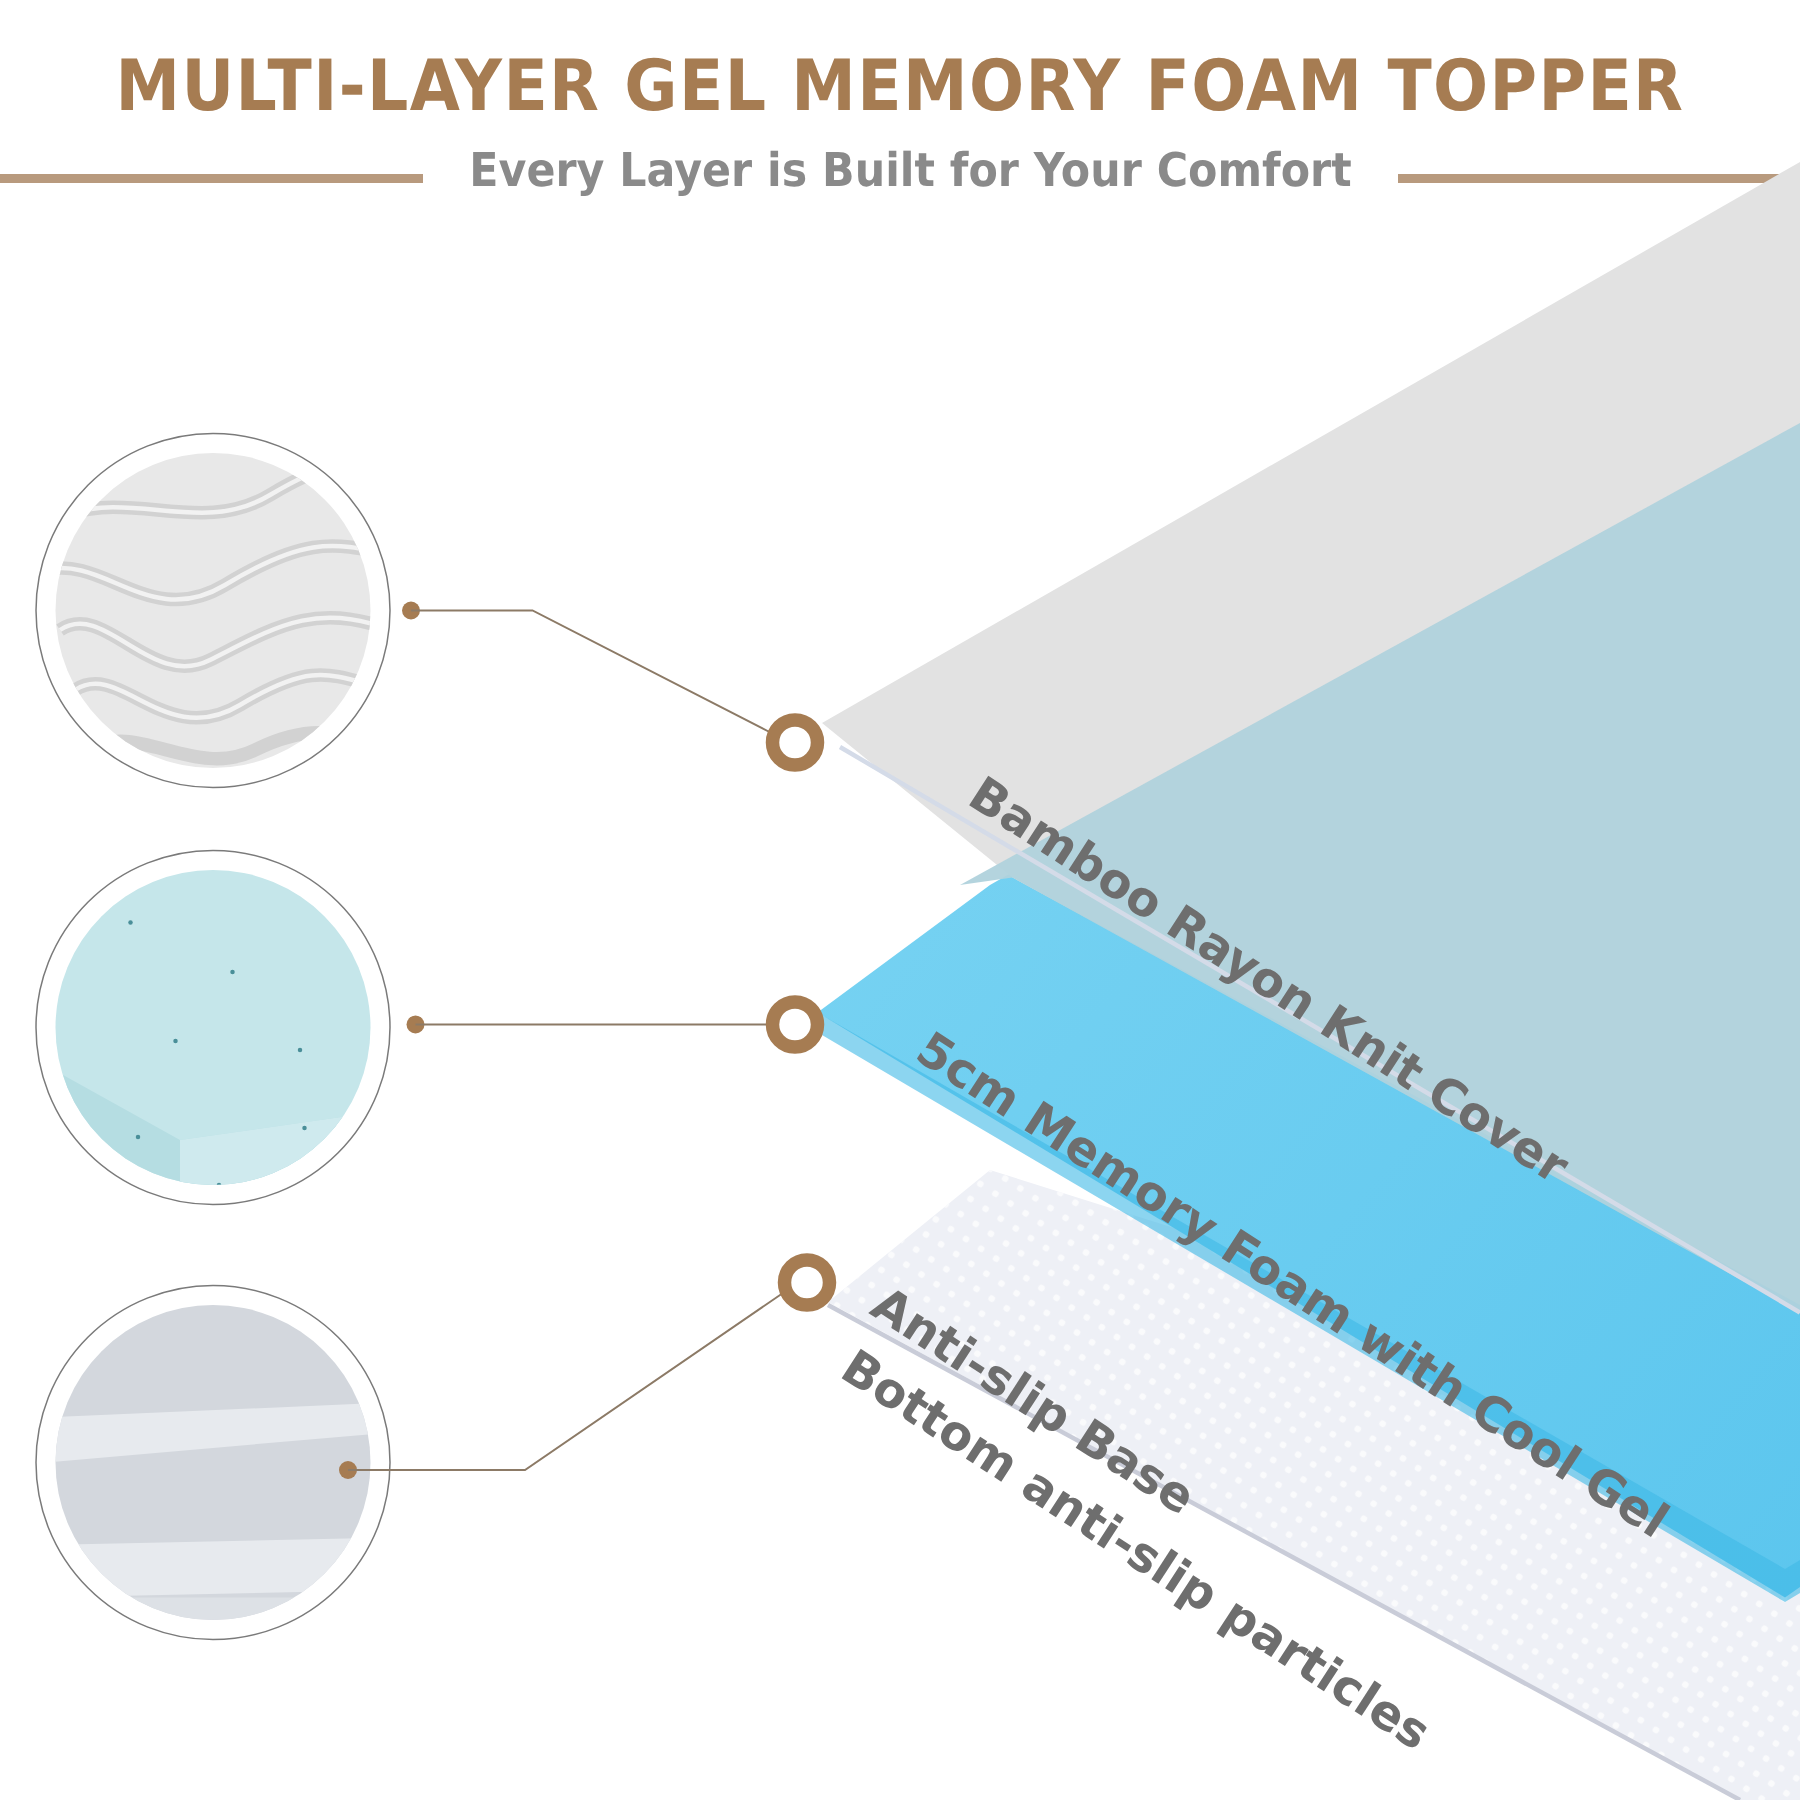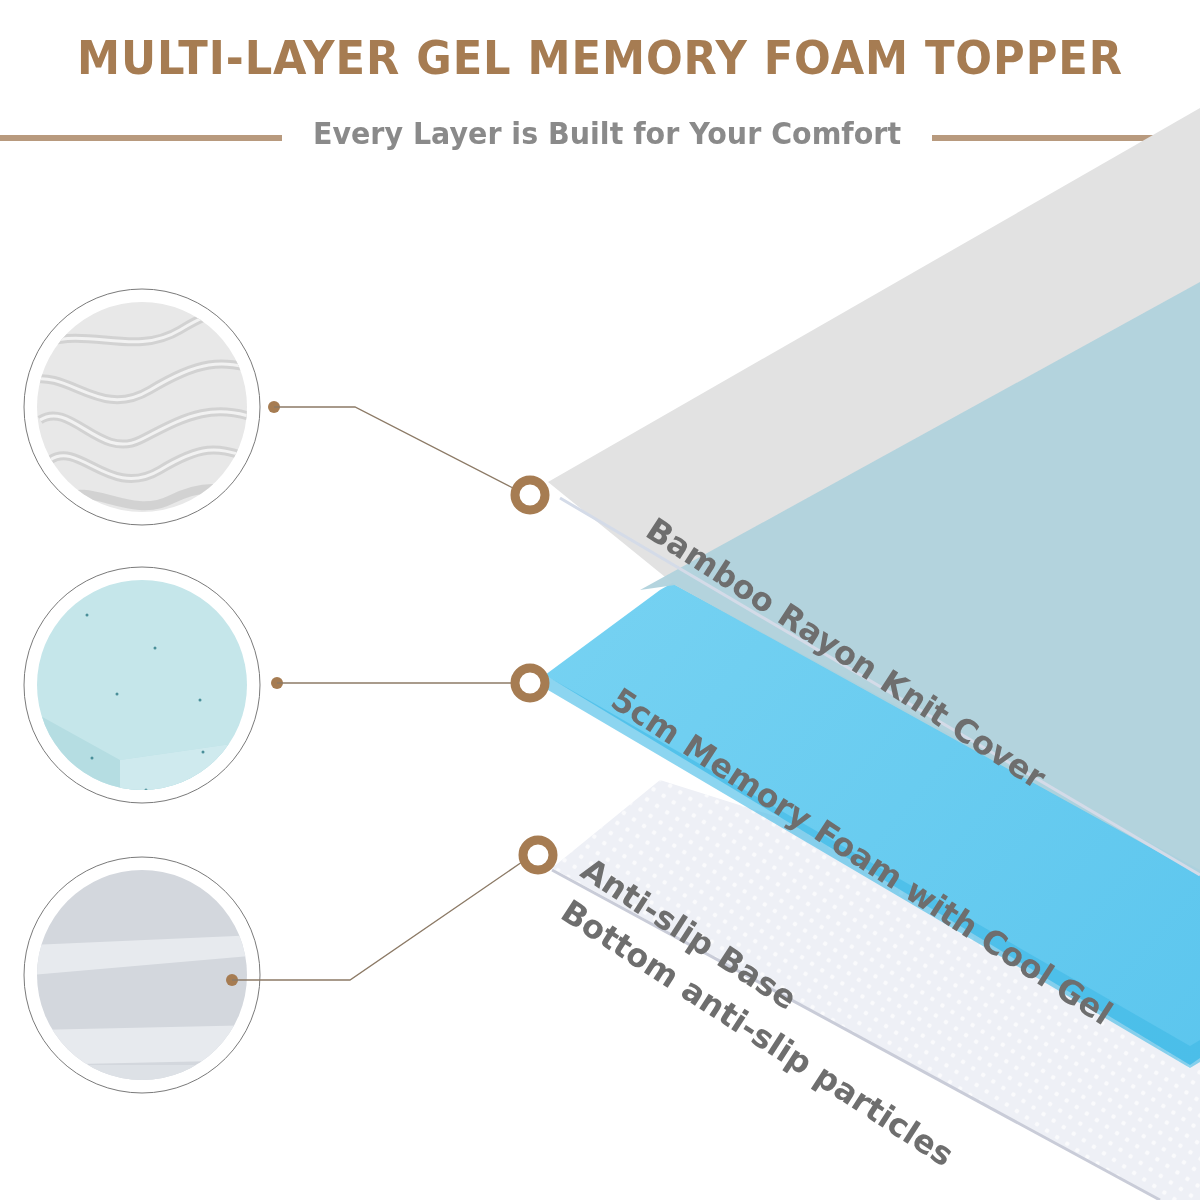--- a/index.html
+++ b/index.html
@@ -2,21 +2,21 @@
 <html><head>
   <meta charset="utf-8">
   <style>
     html, body { margin: 0; padding: 0; background: #ffffff; }
     body { width: 1200px; height: 1200px; position: relative; overflow: hidden; font-family: "DejaVu Sans", sans-serif; }
     .title {
       position: absolute; left: 0; top: 30px; width: 1200px; text-align: center;
       font-family: "DejaVu Sans", sans-serif; font-weight: bold; font-size: 47px;
       letter-spacing: 1px; color: #a67c52; transform: scaleX(0.92); transform-origin: center;
     }
-    .subtitle-row { position: absolute; left: 0; top: 115px; width: 1200px; height: 44px; }
+    .subtitle-row { position: absolute; left: 0; top: 96px; width: 1200px; height: 44px; }
     .rule { position: absolute; top: 20px; height: 6px; background: #b89a7e; }
     .rule.left { left: 0; width: 282px; }
     .rule.right { left: 932px; width: 268px; }
     .subtitle {
       position: absolute; left: 282px; width: 650px; top: 0; text-align: center;
       font-family: "DejaVu Sans", sans-serif; font-weight: bold; font-size: 31px; color: #8a8a8a;
       transform: scaleX(0.92); transform-origin: center;
     }
     svg.art { position: absolute; left: 0; top: 0; }
     .layer-label {

